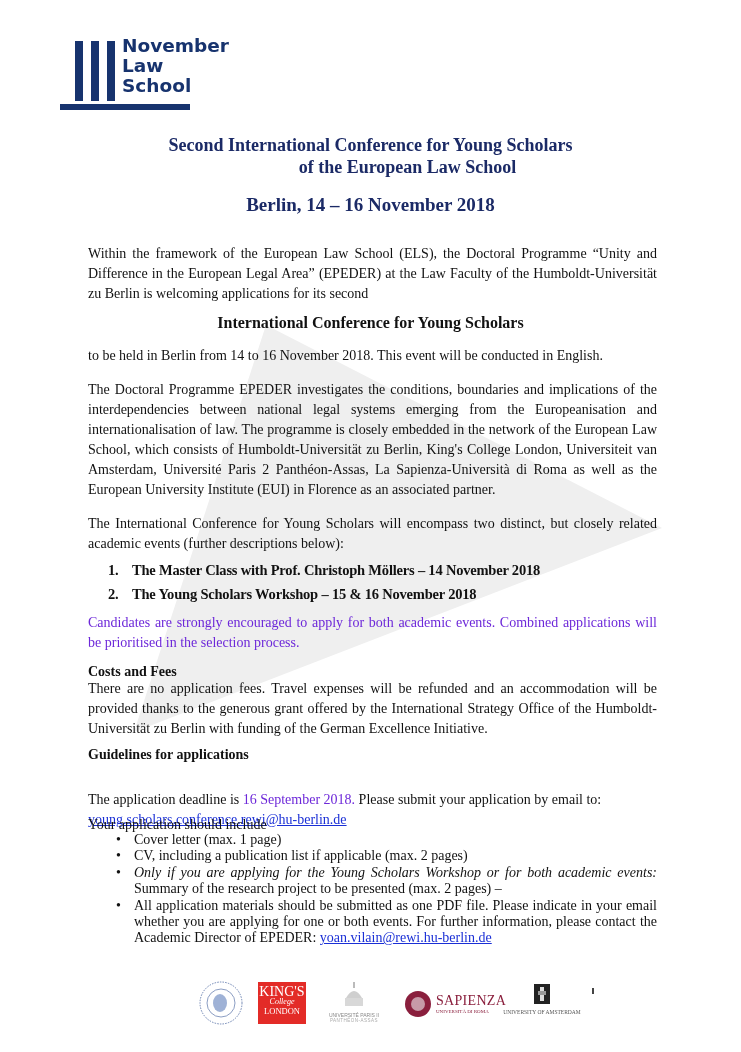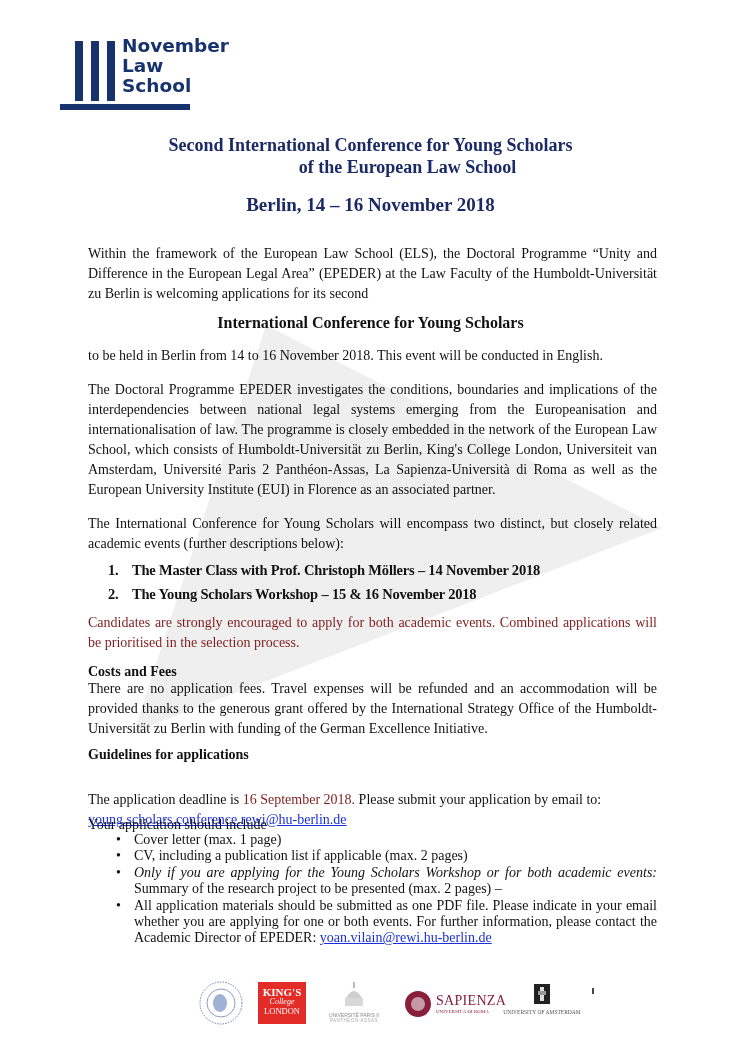--- a/index.html
+++ b/index.html
@@ -20,21 +20,21 @@
   
   .title { position: absolute; left: 0; width: 741px; text-align: center; color: #1b2a66;
            font-weight: bold; font-size: 18px; line-height: 22px; }
   .title.t1 { top: 134px; }
   .title.t2 { top: 156px; margin-left: 37px; }
   .title.t3 { top: 194px; font-size: 19px; }
 
   .p { position: absolute; left: 88px; width: 569px; font-size: 14px; line-height: 20px; text-align: justify; }
   .subhead { position: absolute; left: 0; width: 741px; text-align: center; font-weight: bold; font-size: 16px; top: 314px; }
 
-  .red { color: #7f1d1d; }
+  .red { color: #6d28d9; }
   .link { color: #1a2fd6; text-decoration: underline; }
   .bold { font-weight: bold; }
   .it { font-style: italic; }
 
   ol.events { position: absolute; left: 88px; top: 562px; margin: 0; padding: 0; list-style: none; width: 560px; }
   ol.events li { font-weight: bold; font-size: 14.5px; line-height: 17px; margin-bottom: 7px; position: relative; padding-left: 44px; letter-spacing: -0.2px; }
   ol.events li .num { position: absolute; left: 20px; }
 
   ul.reqs { position: absolute; left: 88px; top: 832px; margin: 0; padding: 0; list-style: none; width: 569px; }
   ul.reqs li { position: relative; padding-left: 46px; font-size: 14px; line-height: 16.4px; text-align: justify; }
@@ -106,21 +106,21 @@
   <div class="footer-logos">
 
     <svg class="flogo" style="left:0; top:0;" width="50" height="46" viewBox="0 0 50 46">
       <circle cx="25" cy="23" r="21" fill="none" stroke="#6d84b3" stroke-width="1" stroke-dasharray="1.5 1.2"></circle>
       <circle cx="25" cy="23" r="14" fill="none" stroke="#6d84b3" stroke-width="0.8"></circle>
       <ellipse cx="24" cy="23" rx="7" ry="9" fill="#9fb2d6"></ellipse>
       <title>HUMBOLDT-UNIVERSITÄT ZU BERLIN</title>
     </svg>
 
     <div class="flogo" style="left:62px; top:2px; width:48px; height:42px; background:#e32b27; color:#fff; font-family:'Liberation Serif',serif; text-align:center;">
-      <div style="font-size:11px; line-height:10px; margin-top:5px; font-weight:bold;">KING'S</div>
+      <div style="font-size:14px; line-height:10px; margin-top:5px; font-weight:normal;">KING'S</div>
       <div style="font-size:8px; line-height:9px; font-style:italic;text-align:center;">College</div>
       <div style="font-size:8.5px; line-height:10px;">LONDON</div>
     </div>
 
     <div class="flogo" style="left:124px; top:0; width:68px; height:46px; text-align:center;">
       <svg width="24" height="28" viewBox="0 0 24 28">
         <rect x="11" y="2" width="2" height="6" fill="#bbb"></rect>
         <path d="M4 18 Q12 4 20 18 Z" fill="#cfcfcf"></path>
         <rect x="3" y="18" width="18" height="8" fill="#d8d8d8"></rect>
       </svg>

